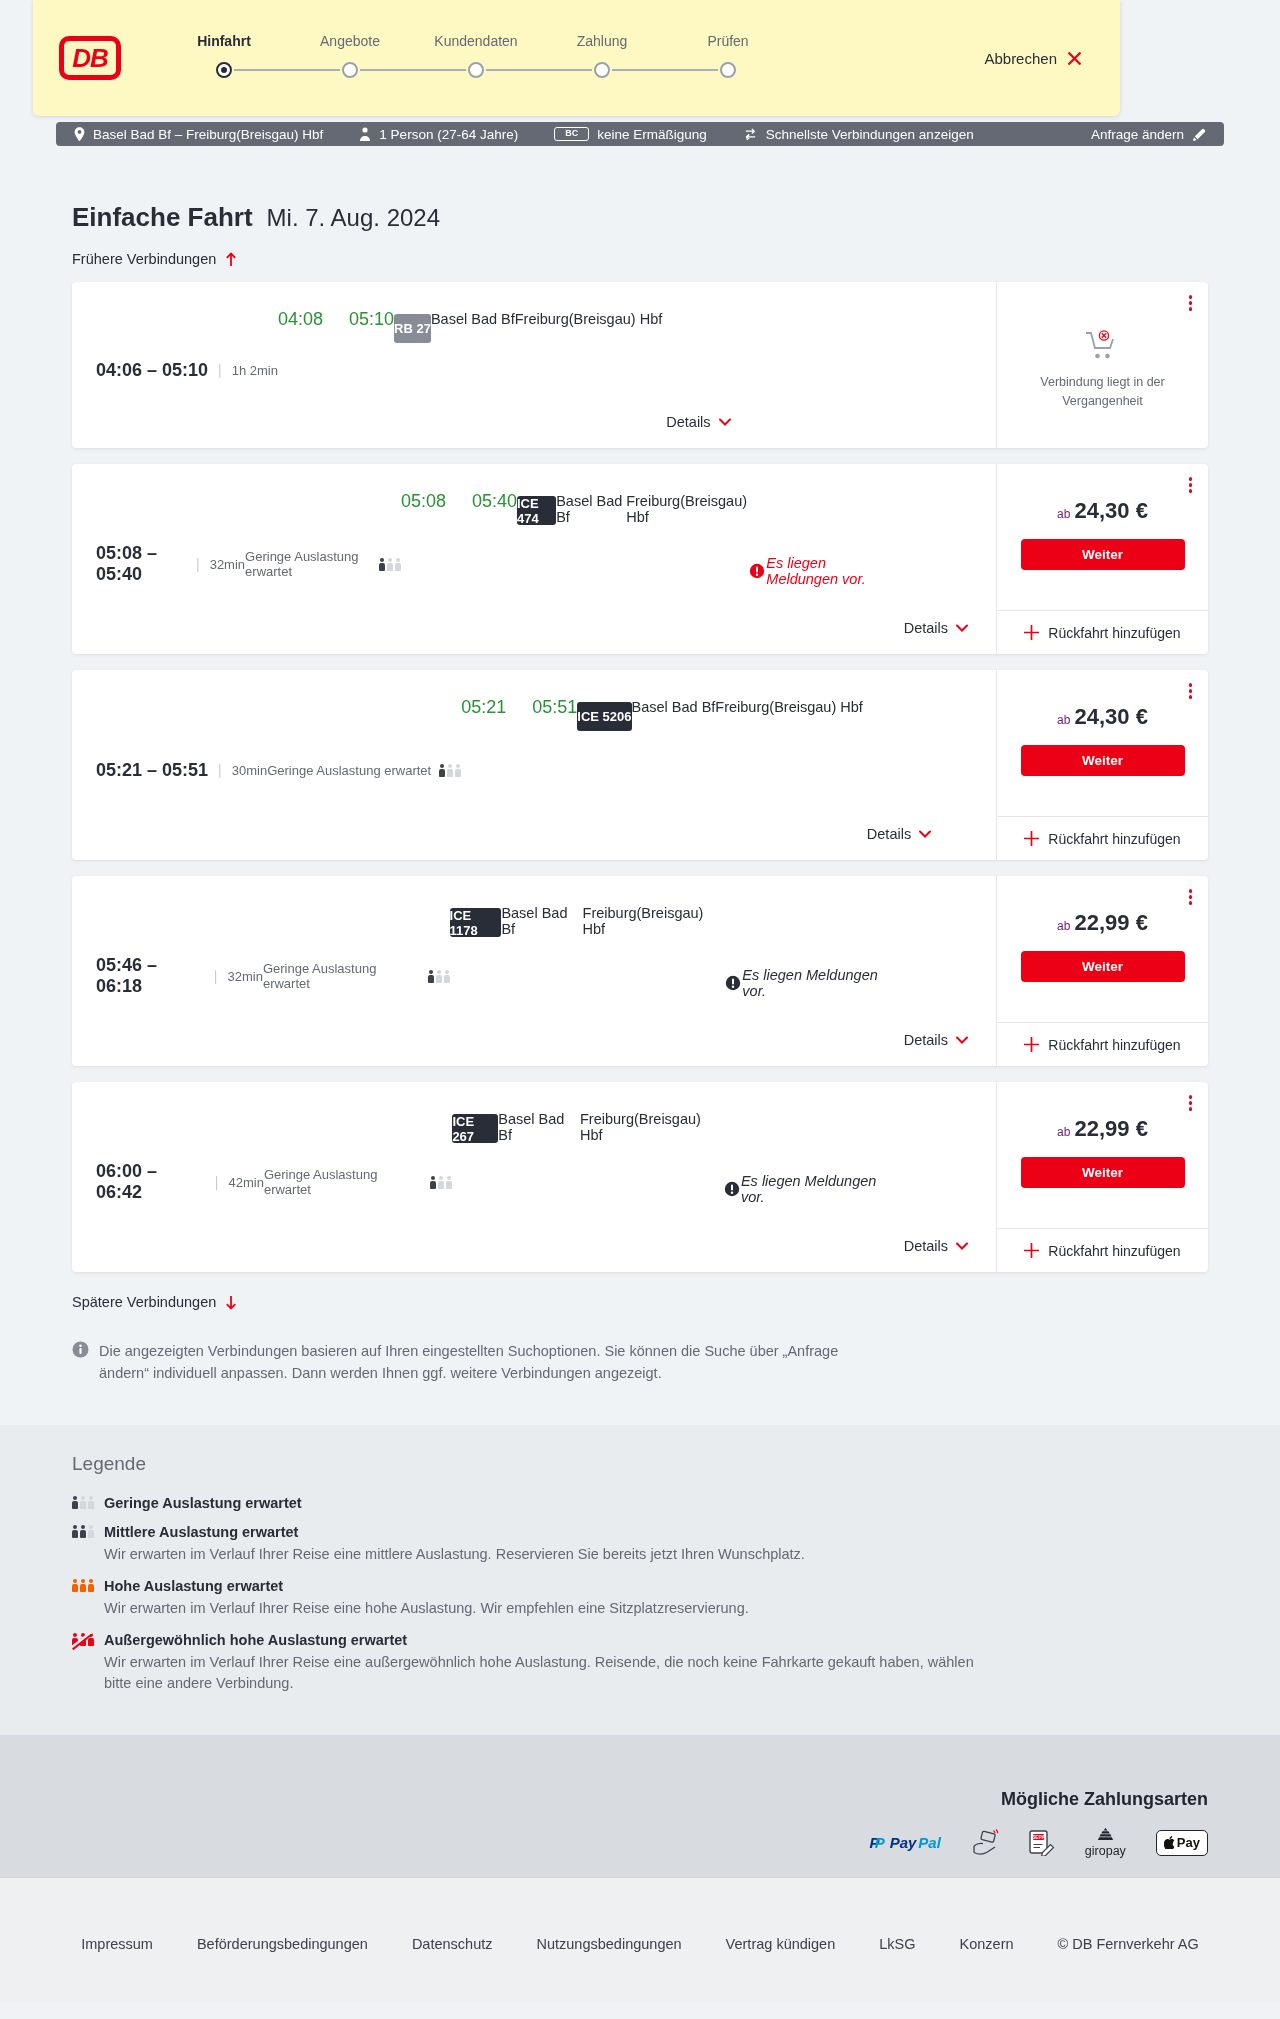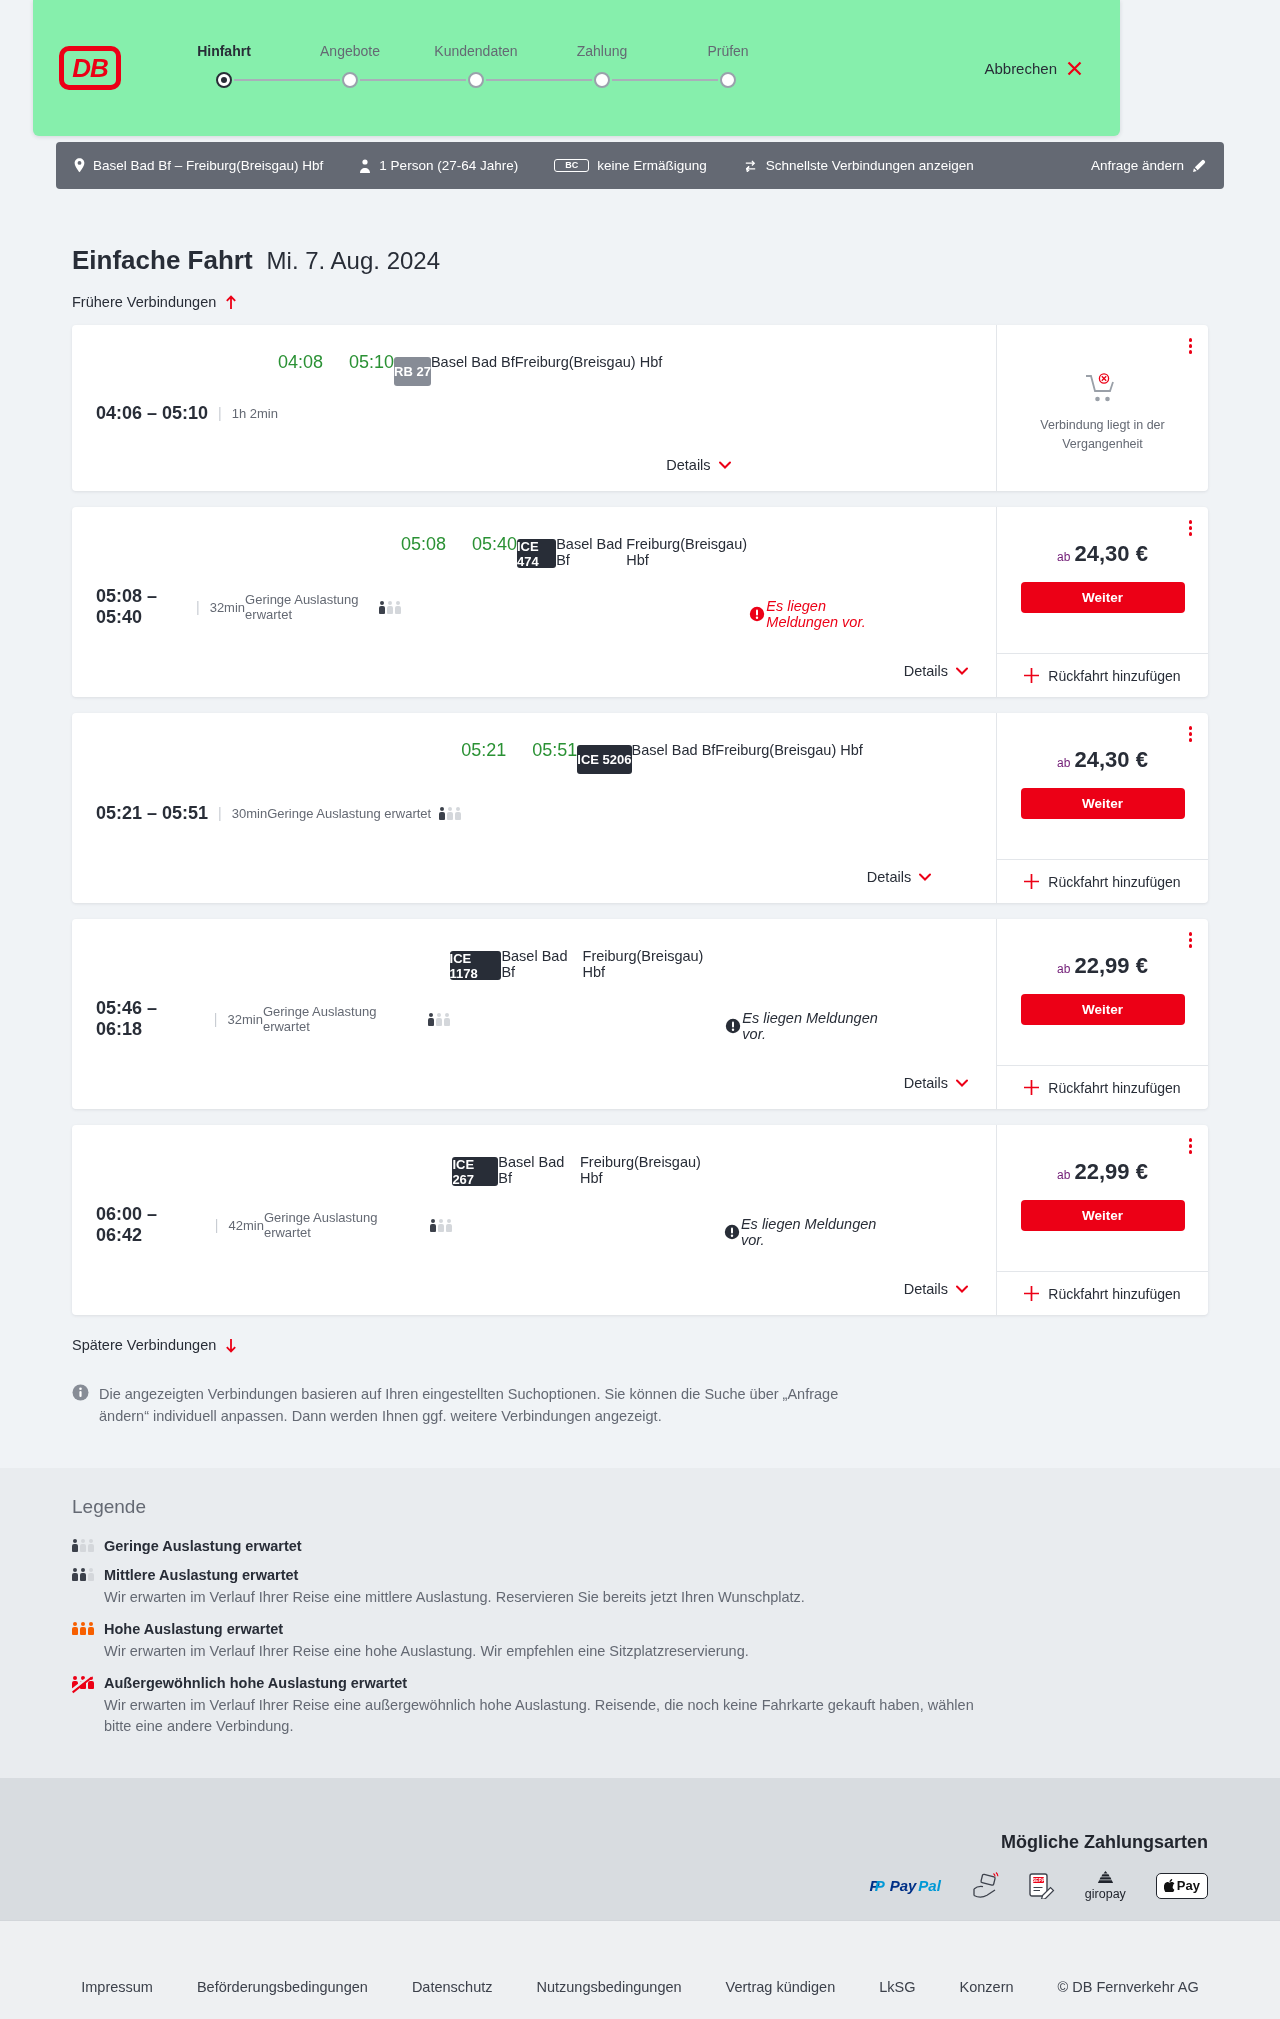--- a/index.html
+++ b/index.html
@@ -7,22 +7,22 @@
   body {
     height:2019px; overflow:hidden;
     background:#f0f3f6;
     font-family:"Liberation Sans", sans-serif;
     color:#282d37;
   }
   svg { display:block; }
 
   
   .header-card {
-    margin-left:33px; width:1087px; height:136px;
-    background:#86efac; border-radius:0 0 6px 6px;
+    margin-left:33px; width:1087px; height:116px;
+    background:#fef9c3; border-radius:0 0 6px 6px;
     box-shadow:0 1px 4px rgba(40,45,55,.14);
     display:flex; align-items:center;
     padding:0 38px 0 26px; position:relative;
   }
   .db-logo {
     width:62px; height:44px; border:5px solid #ec0016; border-radius:10px;
     display:flex; align-items:center; justify-content:center;
     color:#ec0016; font-weight:900; font-size:26px; letter-spacing:-1px;
     font-style:italic; flex:0 0 auto;
   }
@@ -34,21 +34,21 @@
   .step.active .step-dot { border-color:#282d37; }
   .step.active .step-dot::after { content:""; position:absolute; inset:3px; border-radius:50%; background:#282d37; }
   .step:not(:last-child)::after {
     content:""; position:absolute; top:36px; height:2px; background:#a9afb9;
     left:calc(50% + 10px); right:calc(-50% + 10px); z-index:1;
   }
   .cancel { margin-left:auto; display:flex; align-items:center; gap:10px; font-size:15px; color:#282d37; cursor:pointer; }
 
   
   .tripbar {
-    margin:6px 0 0 56px; width:1168px; height:47px;
+    margin:6px 0 0 56px; width:1168px; height:24px;
     background:#646973; border-radius:4px; color:#fff;
     display:flex; align-items:center; gap:36px; padding:0 18px;
     font-size:13.5px;
   }
   .trip-item { display:flex; align-items:center; gap:8px; white-space:nowrap; }
   .bc-badge { border:1.3px solid #fff; border-radius:3px; font-size:9px; font-weight:700; padding:1px 10px; line-height:1.1; }
   .trip-change { margin-left:auto; display:flex; align-items:center; gap:9px; cursor:pointer; }
 
   
   .main { padding:0 72px; }

